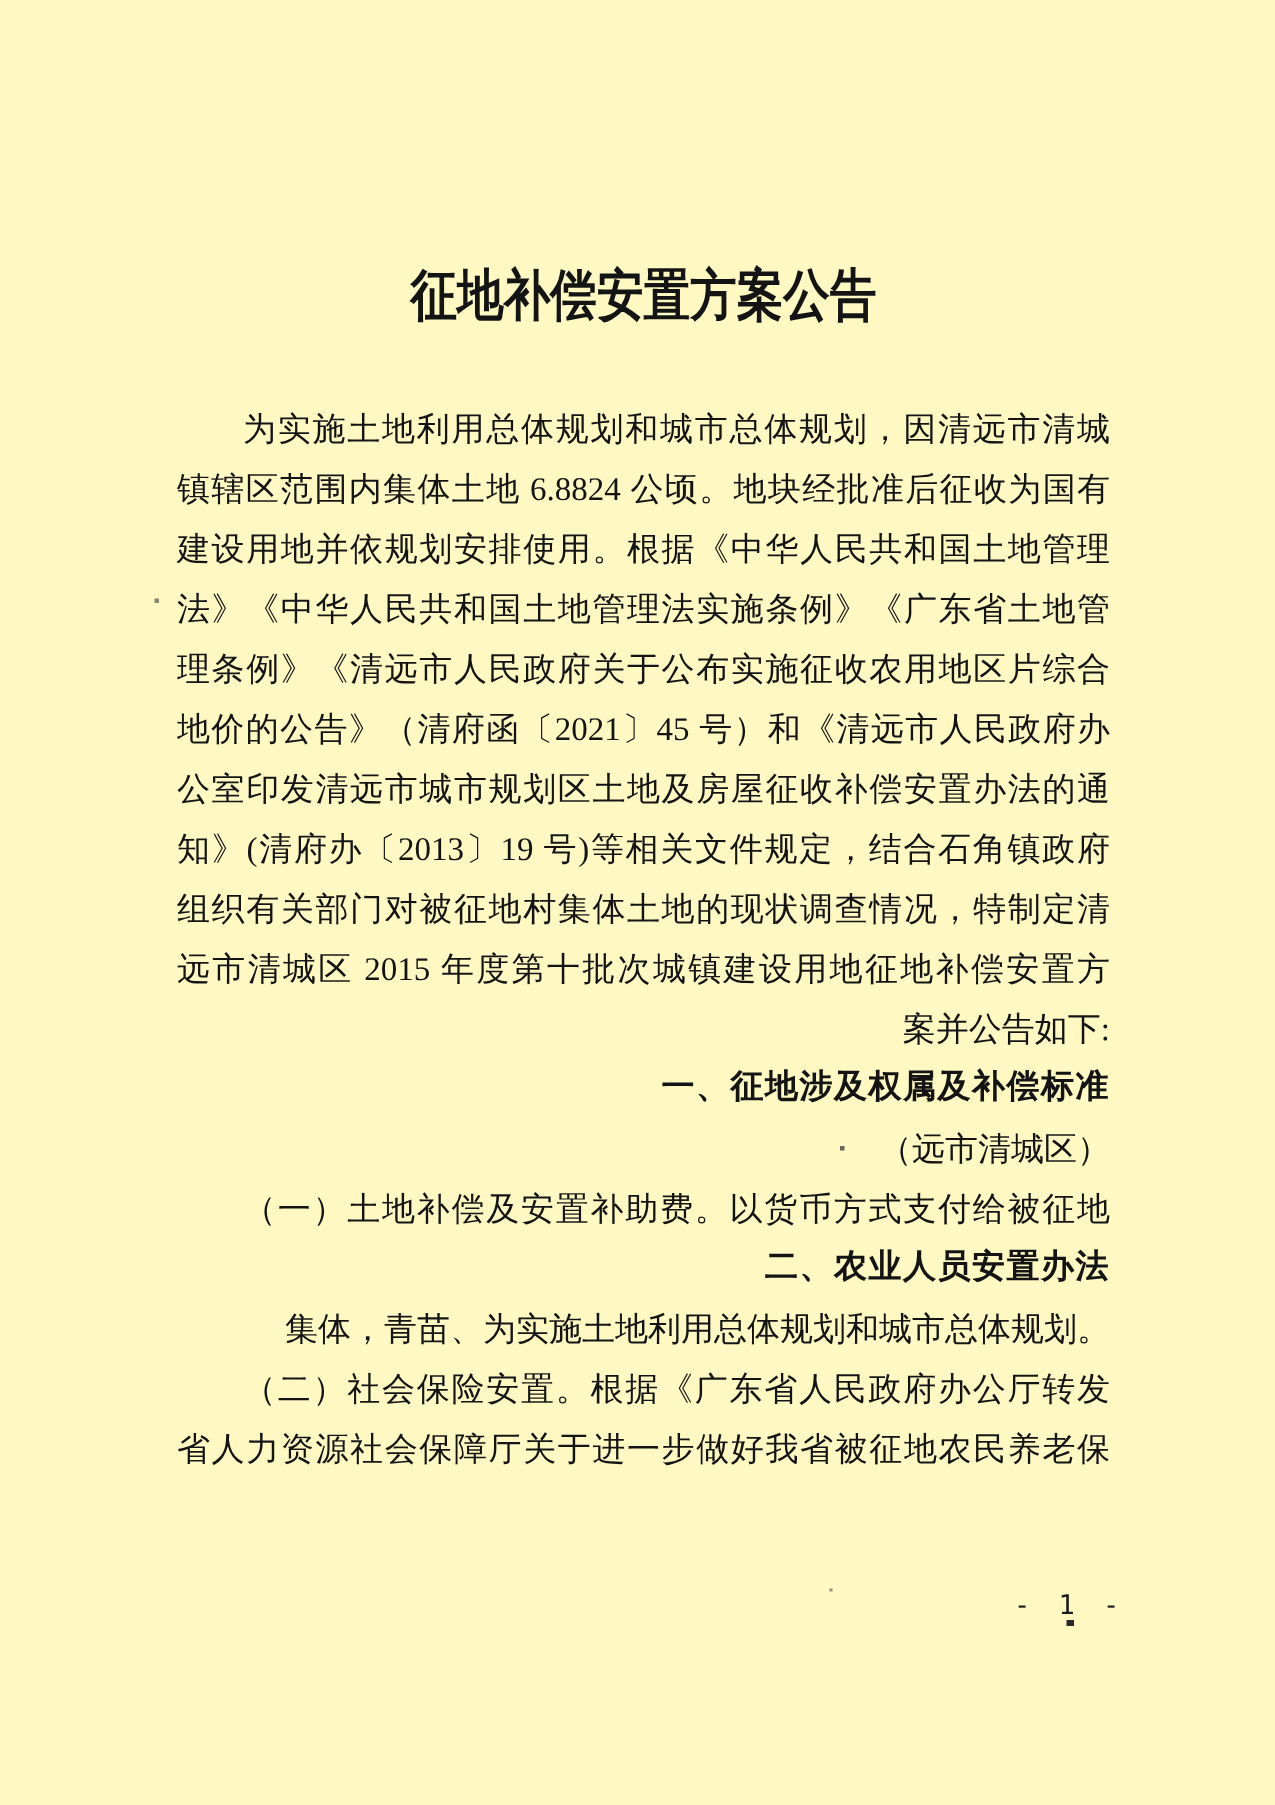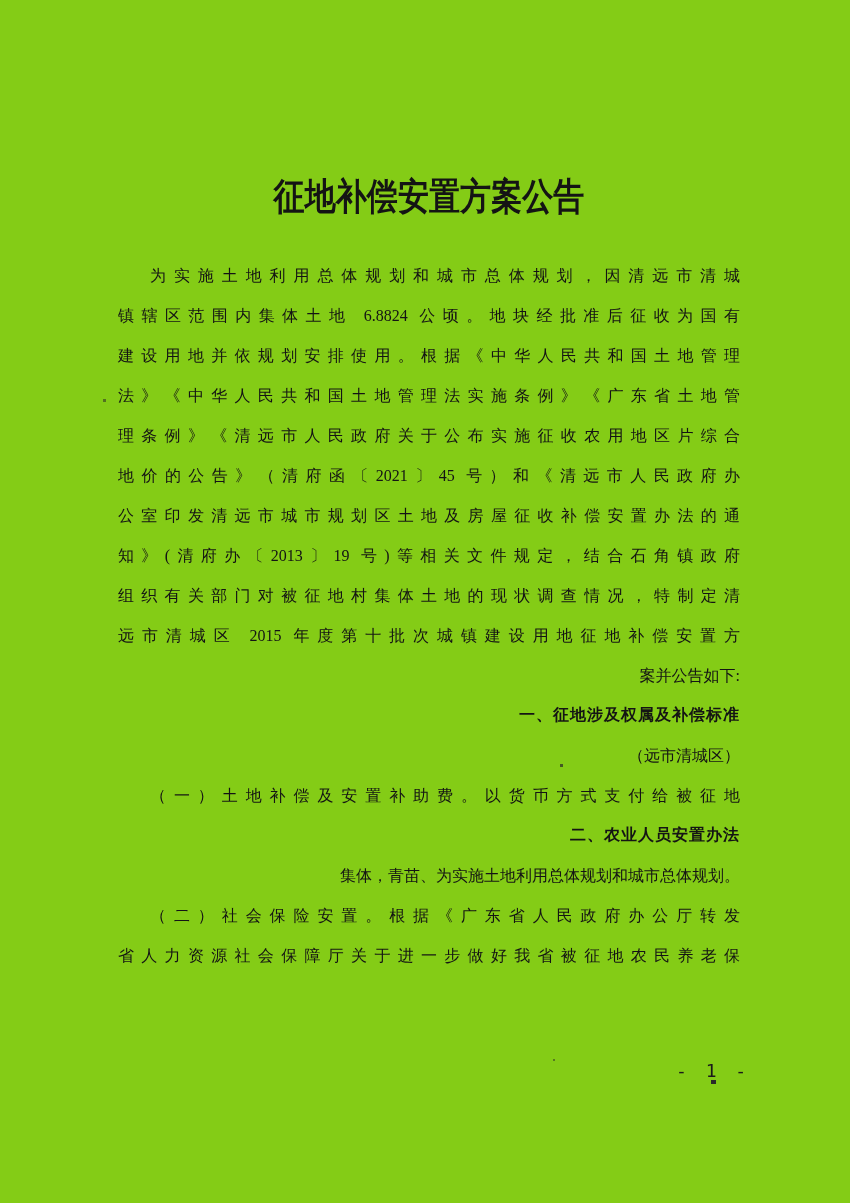--- a/index.html
+++ b/index.html
@@ -4,21 +4,21 @@
 <style>
   html, body {
     margin: 0;
     padding: 0;
     background: #ffffff;
   }
   .page {
     position: relative;
     width: 850px;
     height: 1203px;
-    background: #84cc16;
+    background: #fef9c3;
     color: #141414;
     font-family: "Liberation Serif", serif;
     overflow: hidden;
   }
   .doc-title {
     position: absolute;
     top: 172px;
     left: 118px;
     width: 622px;
     text-align: center;
@@ -27,24 +27,24 @@
     white-space: nowrap;
   }
   .doc-title .squeeze {
     display: inline-block;
     transform: scaleX(0.84);
     transform-origin: center;
     letter-spacing: 0px;
   }
   .content {
     position: absolute;
-    top: 256px;
+    top: 266px;
     left: 118px;
     width: 622px;
-    font-size: 16px;
+    font-size: 22px;
   }
   .line {
     height: 40px;
     line-height: 40px;
     white-space: nowrap;
     text-align: right;
   }
   .line.fill {
     white-space: normal;
     text-align: justify;

